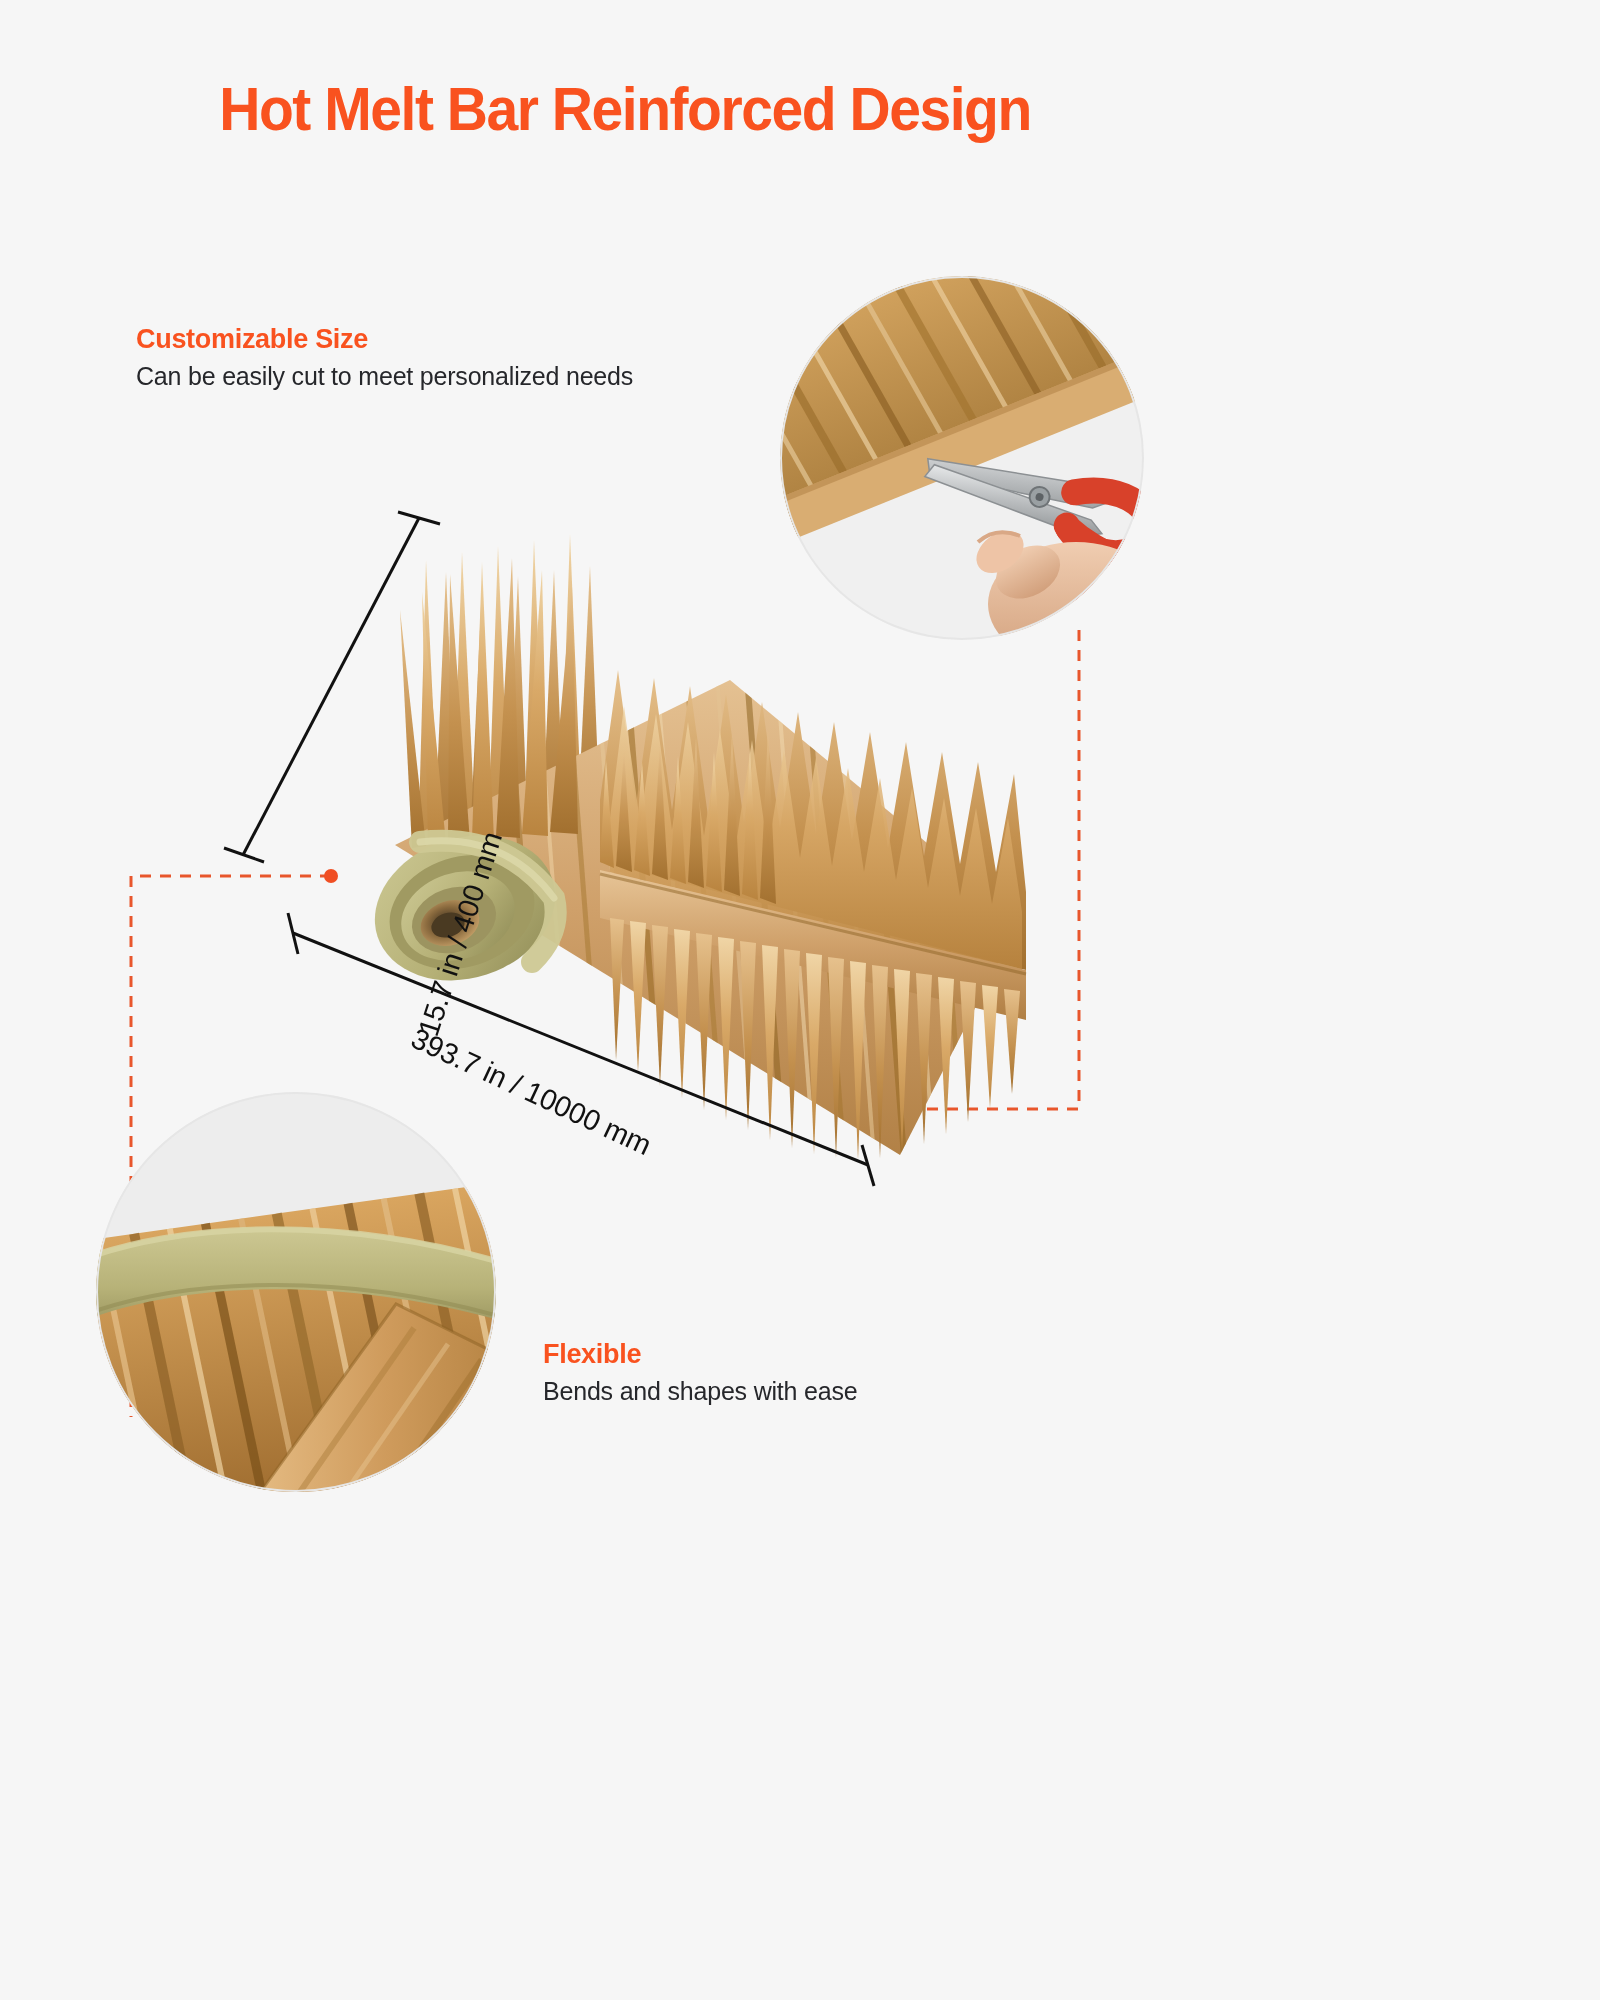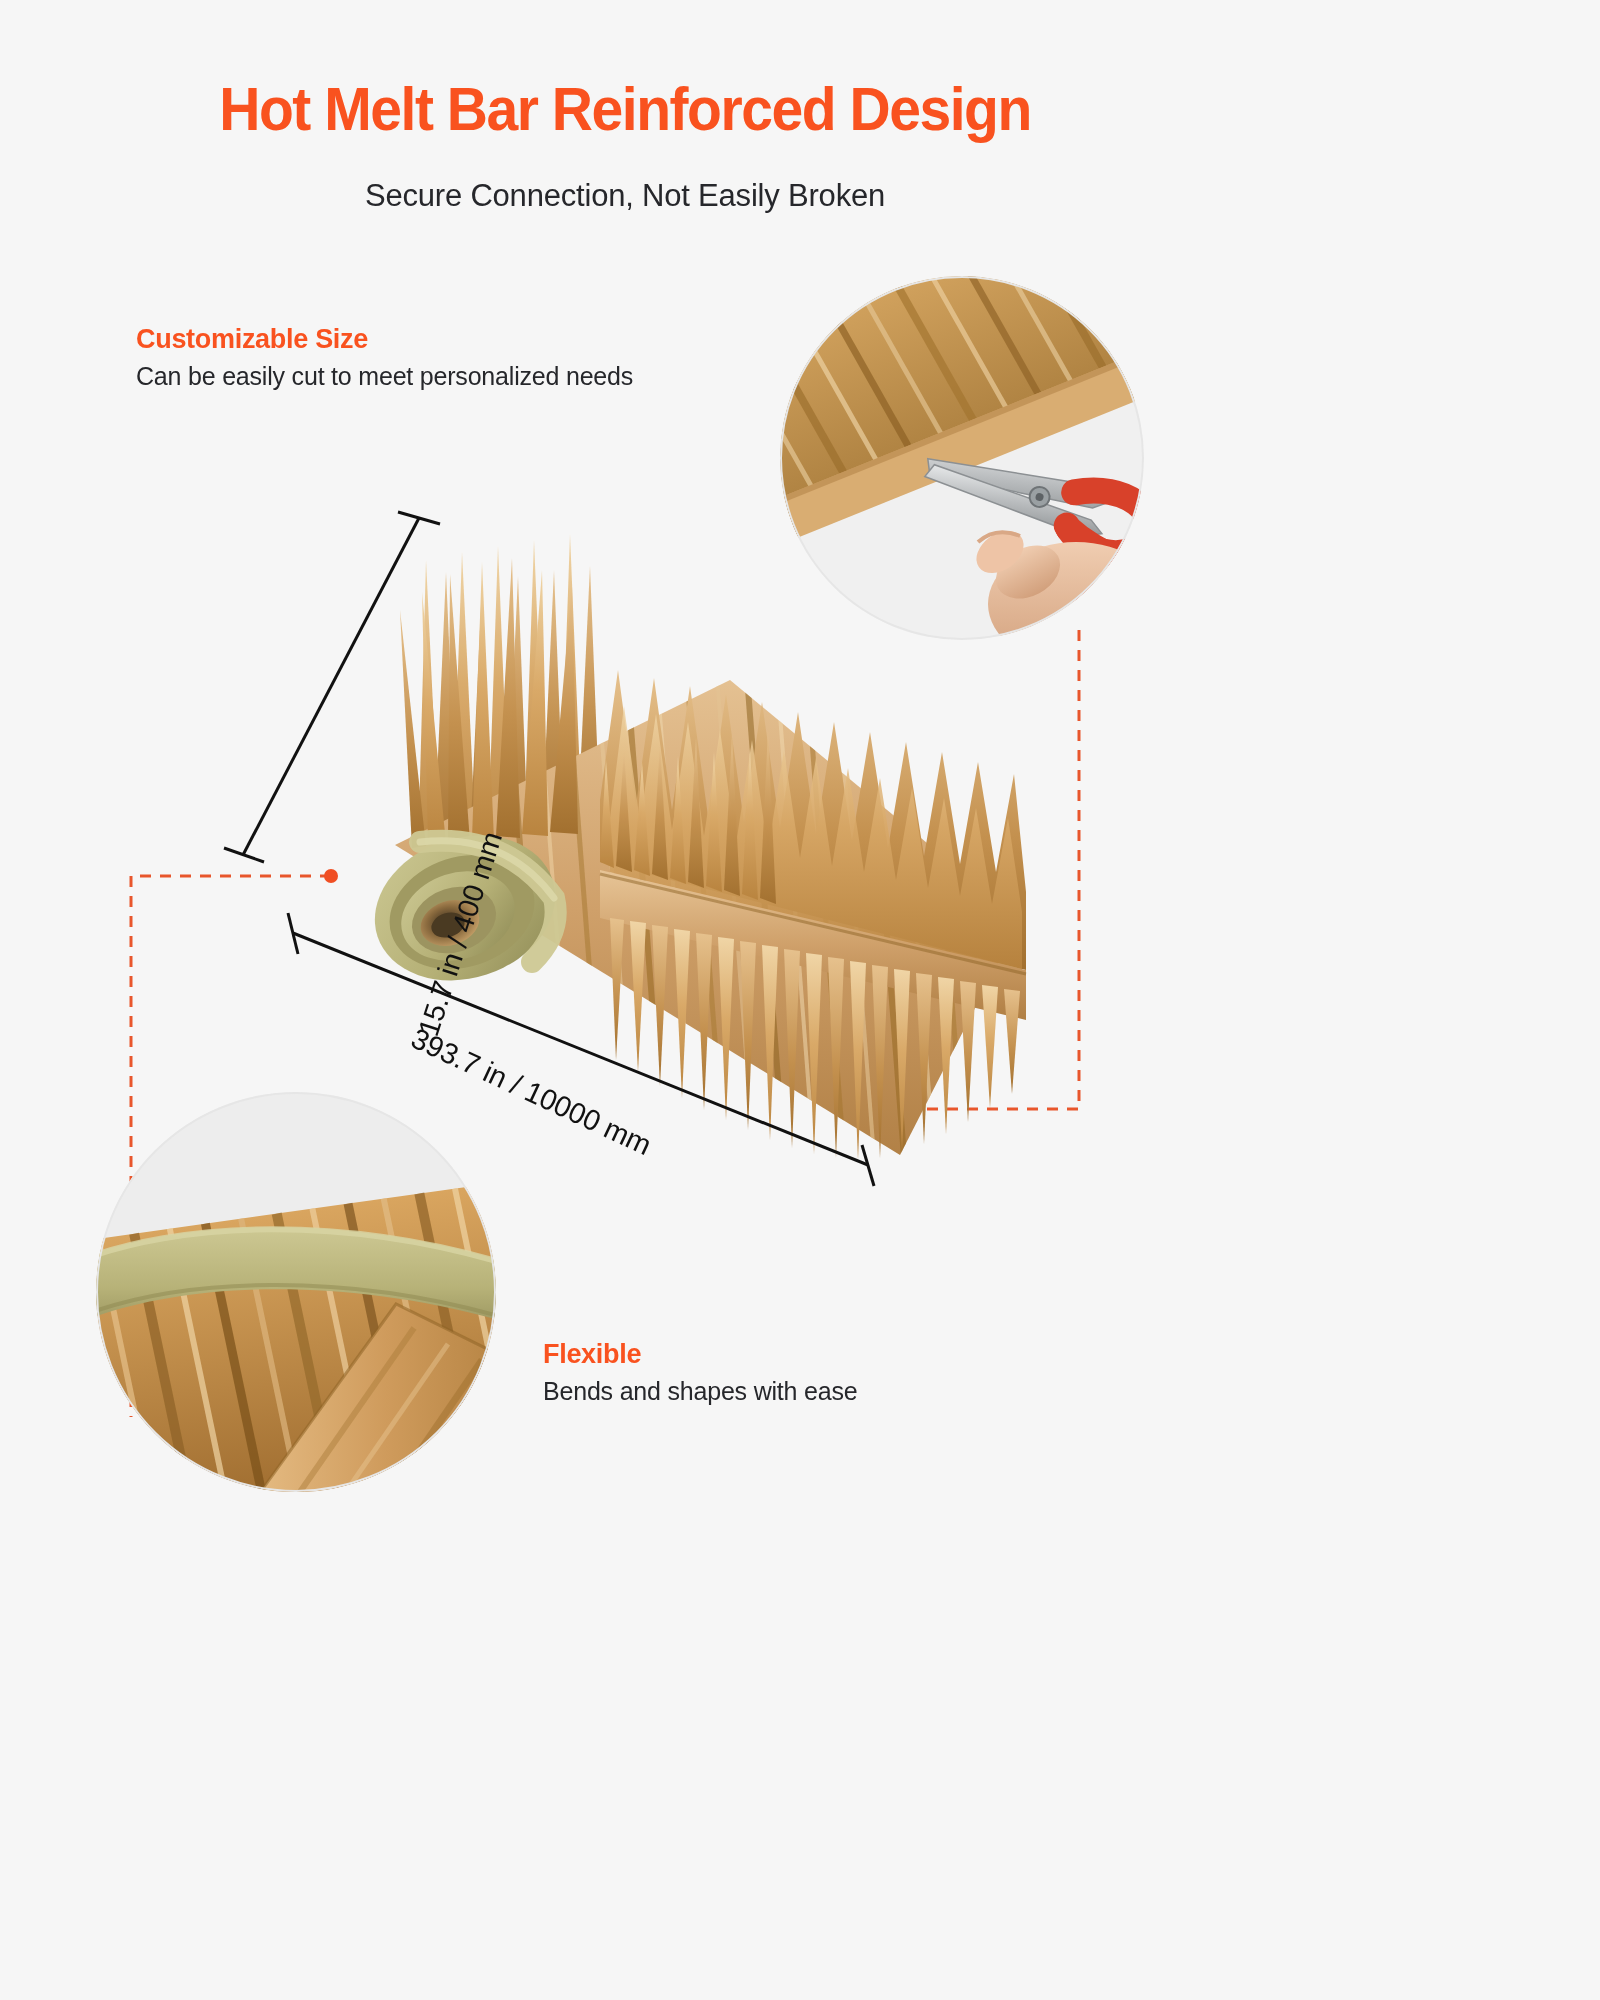--- a/index.html
+++ b/index.html
@@ -77,21 +77,20 @@
     transform-origin:0 0;
     transform:rotate(25deg);
   }
 </style>
 </head>
 <body>
 
 <div class="stage">
 
   <div id="main-title">Hot Melt Bar Reinforced Design</div>
-  <div id="subtitle">Secure Connection, Not Easily Broken</div>
 
   <svg id="callout-layer" width="1250" height="2000" viewBox="0 0 1250 2000">
 
     <path d="M1079,630 L1079,1109 L880,1109" fill="none" stroke="#e8562c" stroke-width="3" stroke-dasharray="11 9" stroke-linecap="butt"></path>
 
     <path d="M331,876 L131,876 L131,1417" fill="none" stroke="#e8562c" stroke-width="3" stroke-dasharray="11 9" stroke-linecap="butt"></path>
 
     <circle cx="331" cy="876" r="7" fill="#f04e23"></circle>
     <circle cx="880" cy="1109" r="7" fill="#f04e23"></circle>
   </svg>

